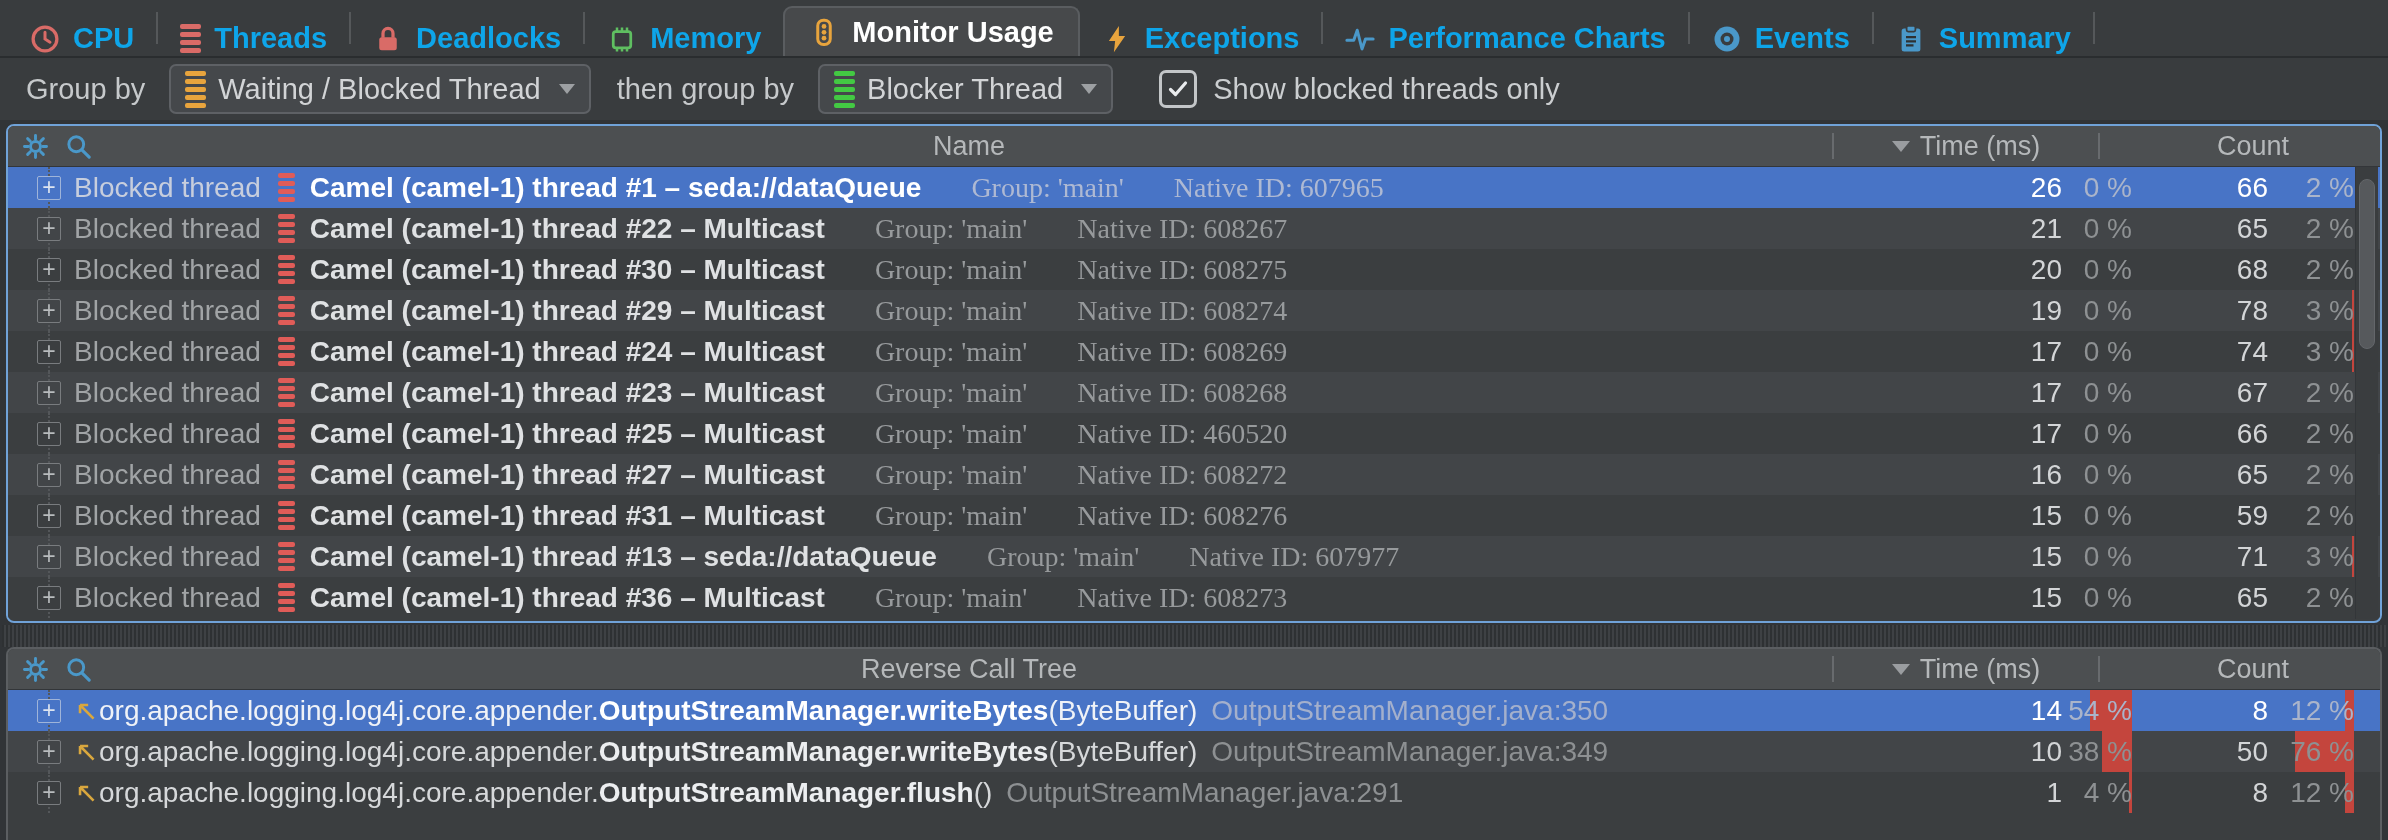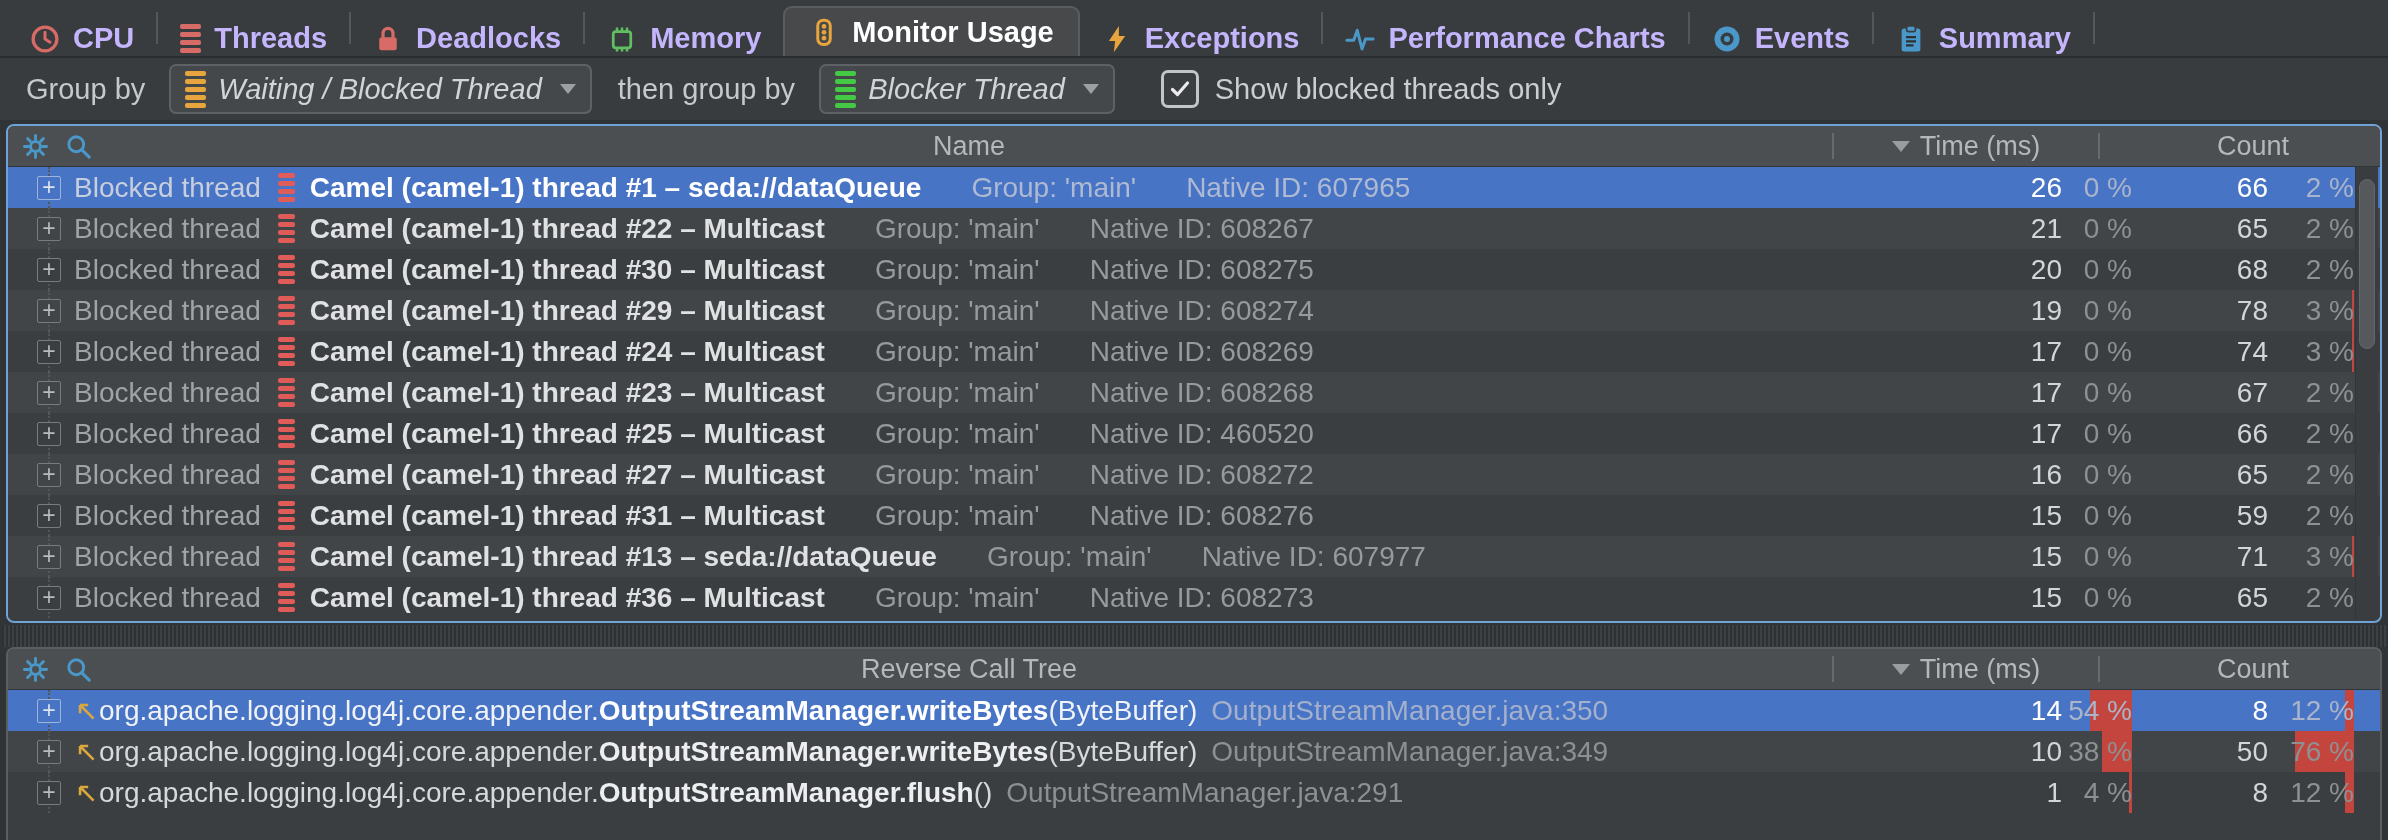--- a/index.html
+++ b/index.html
@@ -4,34 +4,34 @@
 <style>
   html,body{margin:0;padding:0;}
   body{
     width:2388px;height:840px;overflow:hidden;
     background:#313437;
     font-family:"Liberation Sans", sans-serif;
     -webkit-font-smoothing:antialiased;
   }
   
   .tabbar{height:56px;background:#393C3E;border-bottom:2px solid #2A2D2F;display:flex;align-items:stretch;padding-left:8px;}
-  .tab{display:flex;align-items:center;gap:13px;padding:0 22px;font-size:29px;font-weight:600;color:#c4b5fd;cursor:default;margin-top:21px;}
+  .tab{display:flex;align-items:center;gap:13px;padding:0 22px;font-size:29px;font-weight:600;color:#0ea5e9;cursor:default;margin-top:21px;}
   .tab svg{flex:none;}
   .tab.selected{background:#47494B;border:2px solid #5A5D60;border-bottom:none;border-radius:9px 9px 0 0;margin-top:6px;color:#FFFFFF;padding:0 24px;}
   .tabsep{width:2px;height:32px;background:#55585A;align-self:center;}
   .bars{display:inline-flex;flex-direction:column;gap:3px;}
   .bars i{display:block;width:21px;height:5px;border-radius:2px;}
   .bars.red i{background:#D96B67;}
   .bars.orange i{background:#E8A43D;}
   .bars.green i{background:#43C943;}
   
   .toolbar{height:62px;background:#393C3E;display:flex;align-items:center;font-size:29px;color:#C6C9CB;}
   .tb-label{margin-left:26px;}
   .dropdown{margin-left:24px;height:46px;background:#45484B;border:2px solid #5E6165;border-radius:7px;display:flex;align-items:center;padding:0 14px;color:#D2D4D6;cursor:default;}
-  .dropdown .dd-label{margin:0 14px 0 12px;font-style:italic;}
+  .dropdown .dd-label{margin:0 14px 0 12px;}
   .dd-arrow{width:0;height:0;border-left:8px solid transparent;border-right:8px solid transparent;border-top:10px solid #9DA0A3;margin-left:4px;}
   .checkbox{margin-left:46px;width:32px;height:32px;border:3px solid #C3C6C8;border-radius:7px;background:#3B3E40;display:flex;align-items:center;justify-content:center;flex:none;cursor:default;}
   .cb-label{margin-left:16px;color:#CBCED0;}
   
   .ttable{margin:0 6px;background:#3B3E40;overflow:hidden;position:relative;}
   .ttable.focused{border:2px solid #70A2D8;border-radius:8px;margin-top:4px;}
   .ttable.plain{border:2px solid #5B5E61;border-bottom:none;border-radius:8px 8px 0 0;}
   .thead{height:40px;background:#4C4F51;display:flex;align-items:center;font-size:27px;color:#B5B8BA;border-bottom:1px solid #333639;gap:32px;}
   .h-icons{display:flex;align-items:center;gap:16px;margin:0 14px 0 14px;}
   .h-name{flex:1;text-align:center;}
@@ -47,21 +47,21 @@
   .name-area{flex:1;display:flex;align-items:center;min-width:0;overflow:hidden;position:relative;height:100%;}
   .rail{position:absolute;left:40px;top:0;bottom:0;width:0;border-left:2px dotted #54575A;}
   .plus{position:relative;z-index:1;width:22px;height:22px;margin-left:29px;flex:none;border:1px solid #797C7F;border-radius:2px;color:#B9BCBE;font-size:23px;line-height:20px;text-align:center;}
   .row.dark .plus{background:#3B3E40;} .row.light .plus{background:#424548;} .row.selected .plus{background:#4874C6;border-color:#9FB4D9;color:#DDE4F0;}
   .prefix{margin-left:13px;color:#A1A4A6;flex:none;}
   .row.selected .prefix{color:#C7CEDD;}
   .th-icon{display:inline-flex;flex-direction:column;gap:3px;margin-left:17px;flex:none;}
   .th-icon i{display:block;width:17px;height:5px;border-radius:2px;background:#E05C58;}
   .tname{margin-left:15px;color:#DFE1E3;font-weight:700;flex:none;white-space:pre;}
   .row.selected .tname{color:#FFFFFF;}
-  .meta{margin-left:50px;color:#979A9C;flex:none;white-space:pre;}
+  .meta{margin-left:50px;color:#979A9C;flex:none;white-space:pre;font-family:Liberation Serif, serif;}
   .row.selected .meta{color:#AEB9D3;}
   .cell{flex:none;display:flex;align-items:center;height:100%;justify-content:flex-end;}
   .cell-time{width:200px;}
   .cell-count{width:248px;padding-right:26px;box-sizing:border-box;}
   .val{color:#D3D5D7;}
   .row.selected .val{color:#FFFFFF;}
   .pctwrap{position:relative;height:100%;display:flex;align-items:center;justify-content:flex-end;flex:none;}
   .cell-time .pctwrap{width:70px;}
   .cell-count .pctwrap{width:86px;}
   .pct{color:#8E9193;position:relative;z-index:1;}

